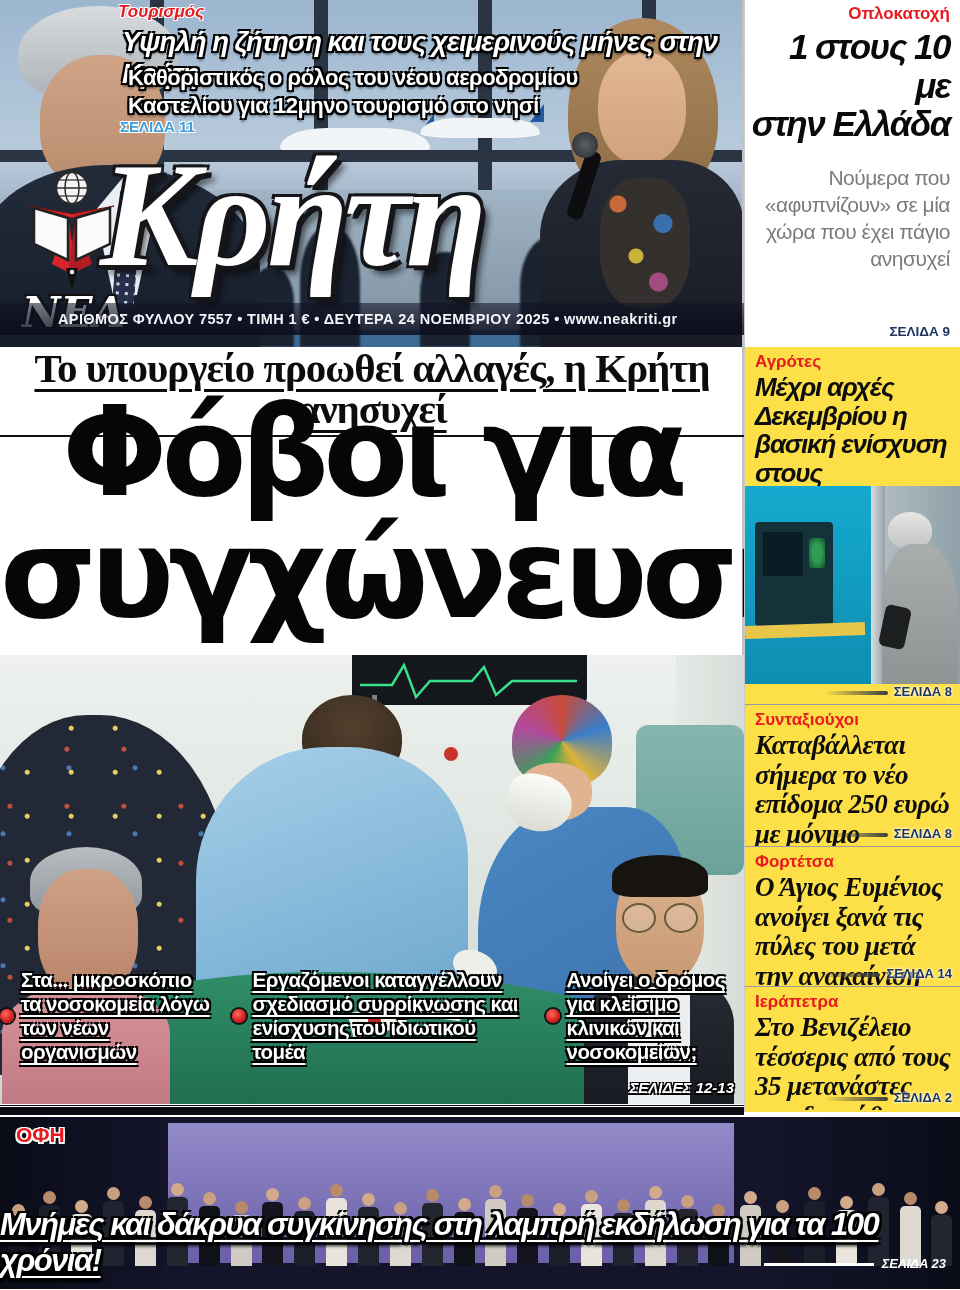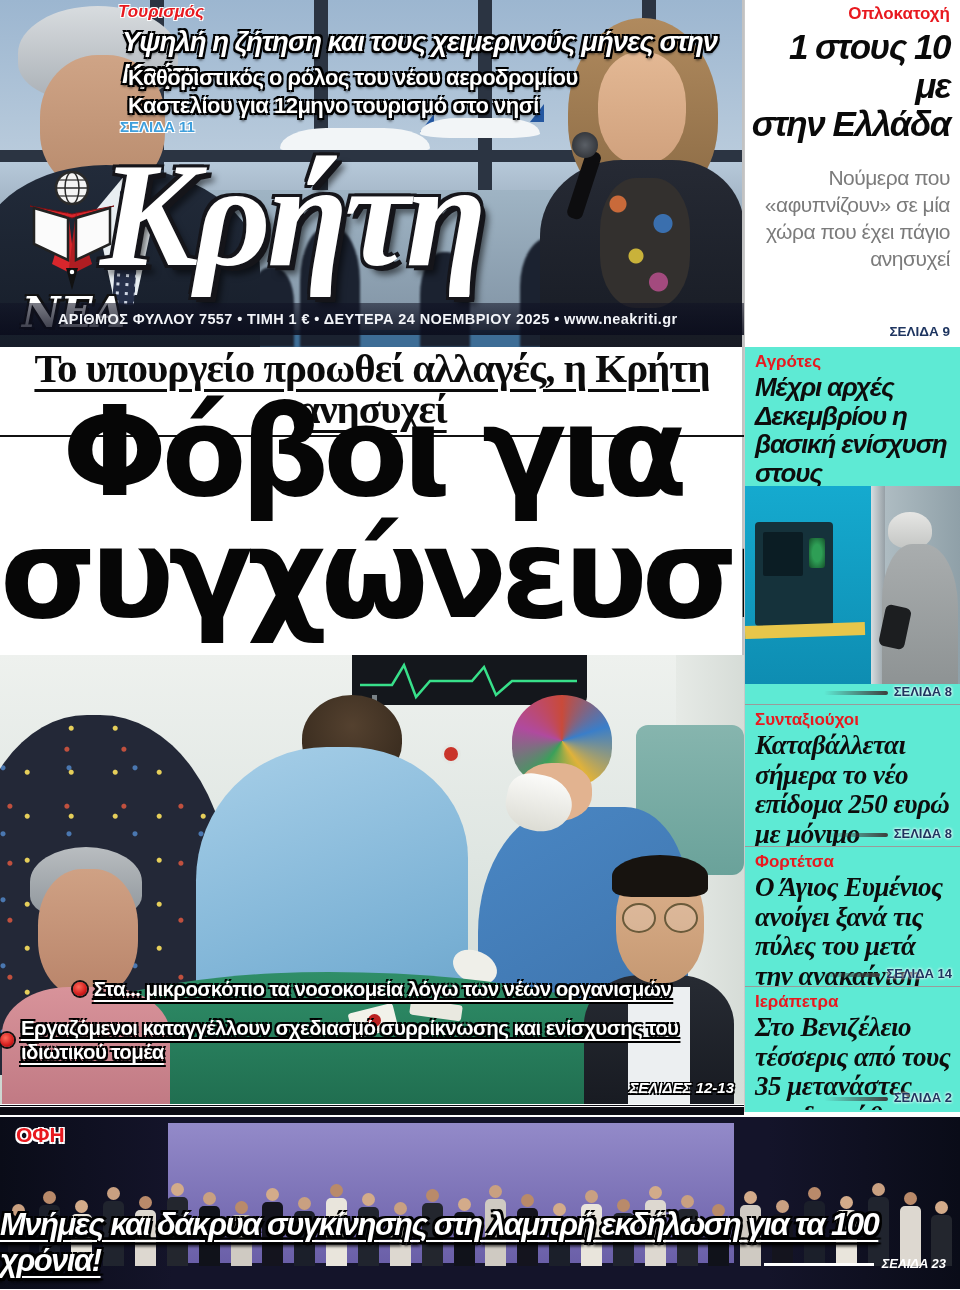--- a/index.html
+++ b/index.html
@@ -158,37 +158,37 @@
   .pt-right .shirt{position:absolute;left:44px;top:132px;width:62px;height:117px;background:#eceff1;}
   .pt-right .face{position:absolute;left:32px;top:10px;width:88px;height:118px;
     background:linear-gradient(#dcb18c,#c69973);border-radius:44%;}
   .pt-right .hair{position:absolute;left:28px;top:0px;width:96px;height:42px;background:#17130f;
     border-radius:50% 50% 20% 20%;}
   .pt-right .glasses{position:absolute;left:38px;top:48px;width:76px;height:26px;}
   .pt-right .glasses i{position:absolute;width:30px;height:26px;border:2.5px solid #6a5a3a;
     border-radius:50%;background:rgba(255,255,255,.18);}
   .pt-right .glasses i.r{right:0;}
   
-  .bullets{position:absolute;left:0;right:0;bottom:40px;display:flex;flex-direction:column;
+  .bullets{position:absolute;left:0;right:0;bottom:40px;display:flex;flex-direction:row;
     align-items:center;gap:15px;z-index:8;}
   .bullet-line{display:flex;align-items:center;gap:7px;font-weight:bold;font-size:20.5px;
     letter-spacing:-0.6px;}
   .bullet-line .txt{color:#fff;text-decoration:underline;text-decoration-thickness:2px;
     text-underline-offset:4px;
     text-shadow:-2px -2px 0 #000,2px -2px 0 #000,-2px 2px 0 #000,2px 2px 0 #000;}
   .dot{width:14px;height:14px;border-radius:50%;flex:none;
     background:radial-gradient(circle at 40% 35%,#ff6a5a,#d31c1c 60%,#7e0e0e);
     box-shadow:0 0 0 2px #111;}
   .lead-ref{position:absolute;right:10px;bottom:8px;z-index:9;color:#fff;font-weight:bold;
     font-size:15px;font-style:italic;
     text-shadow:-1.5px -1.5px 0 #000,1.5px -1.5px 0 #000,-1.5px 1.5px 0 #000,1.5px 1.5px 0 #000;}
   .preband{left:0;top:1104px;width:744px;height:11px;background:#0c0c14;border-top:3px double #fff;}
 
   
-  .sidebar{left:744px;top:347px;width:216px;height:765px;background:#5eead4;box-sizing:border-box;
+  .sidebar{left:744px;top:347px;width:216px;height:765px;background:#fde047;box-sizing:border-box;
     border-left:1px solid #c9c9c9;}
   .sb-item{position:relative;box-sizing:border-box;padding:5px 8px 4px 10px;
     border-bottom:1.5px solid #9a9a9a;overflow:hidden;}
   .sb-item:nth-child(1){height:358px;}
   .sb-item:nth-child(2){height:142px;}
   .sb-item:nth-child(3){height:140px;}
   .sb-item:nth-child(4){height:123px;border-bottom:none;}
   .sb-kicker{color:#e8191f;font-weight:bold;font-size:17px;}
   .sb-headline{font-weight:bold;font-style:italic;font-size:26px;line-height:1.1;
     letter-spacing:-1.2px;color:#0d0d0d;margin-top:1px;}
@@ -366,20 +366,24 @@
   </div>
   <div class="bullets">
     <div class="bullet-line">
       <span class="dot"></span>
       <span class="txt">Στα... μικροσκόπιο τα νοσοκομεία λόγω των νέων οργανισμών</span>
     </div>
     <div class="bullet-line">
       <span class="dot"></span>
       <span class="txt">Εργαζόμενοι καταγγέλλουν σχεδιασμό συρρίκνωσης και ενίσχυσης του ιδιωτικού τομέα</span>
     </div>
+    <div class="bullet-line">
+      <span class="dot"></span>
+      <span class="txt">Ανοίγει ο δρόμος για κλείσιμο κλινικών και νοσοκομείων;</span>
+    </div>
   </div>
   <div class="lead-ref">ΣΕΛΙΔΕΣ 12-13</div>
 </div>
 <div class="abs preband"></div>
 
 <div class="abs sidebar">
   <div class="sb-item">
     <div class="sb-kicker">Αγρότες</div>
     <div class="sb-headline">Μέχρι αρχές Δεκεμβρίου η βασική ενίσχυση στους παραγωγούς</div>
     <div class="atm-photo">

